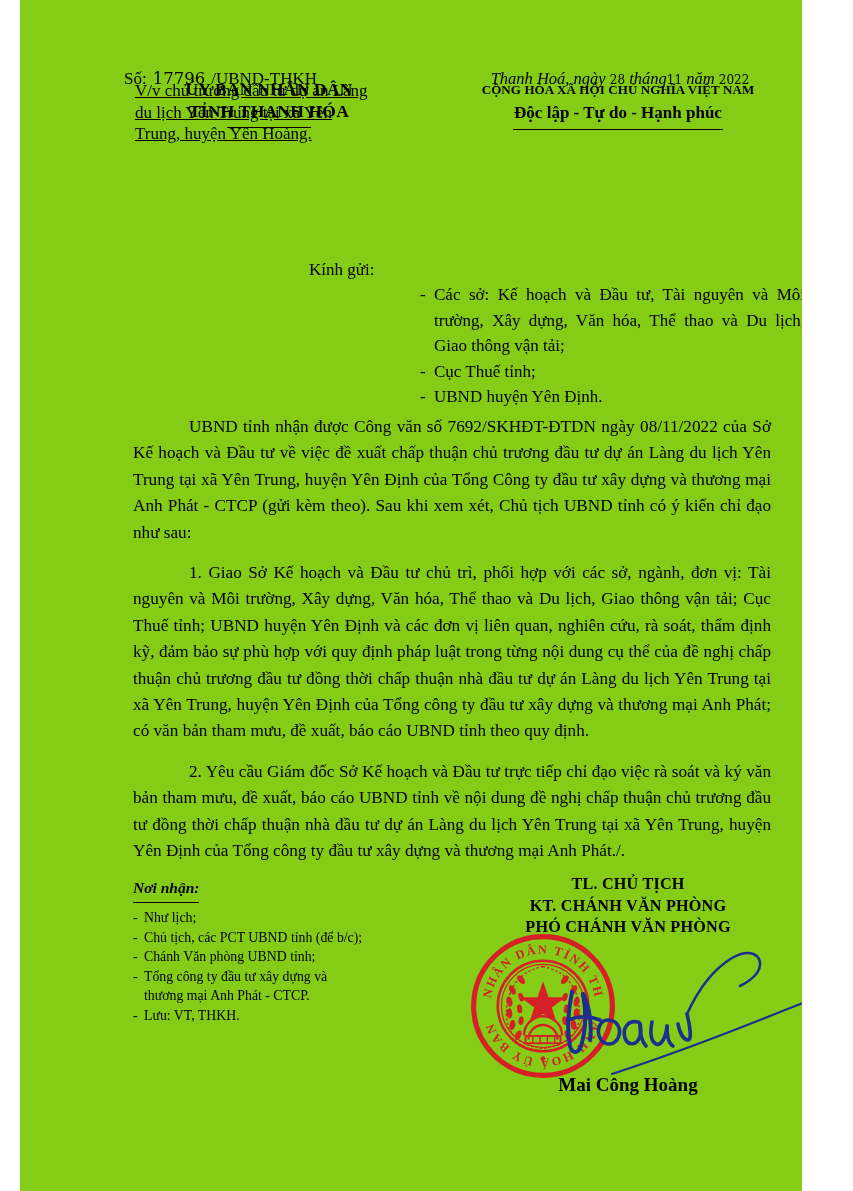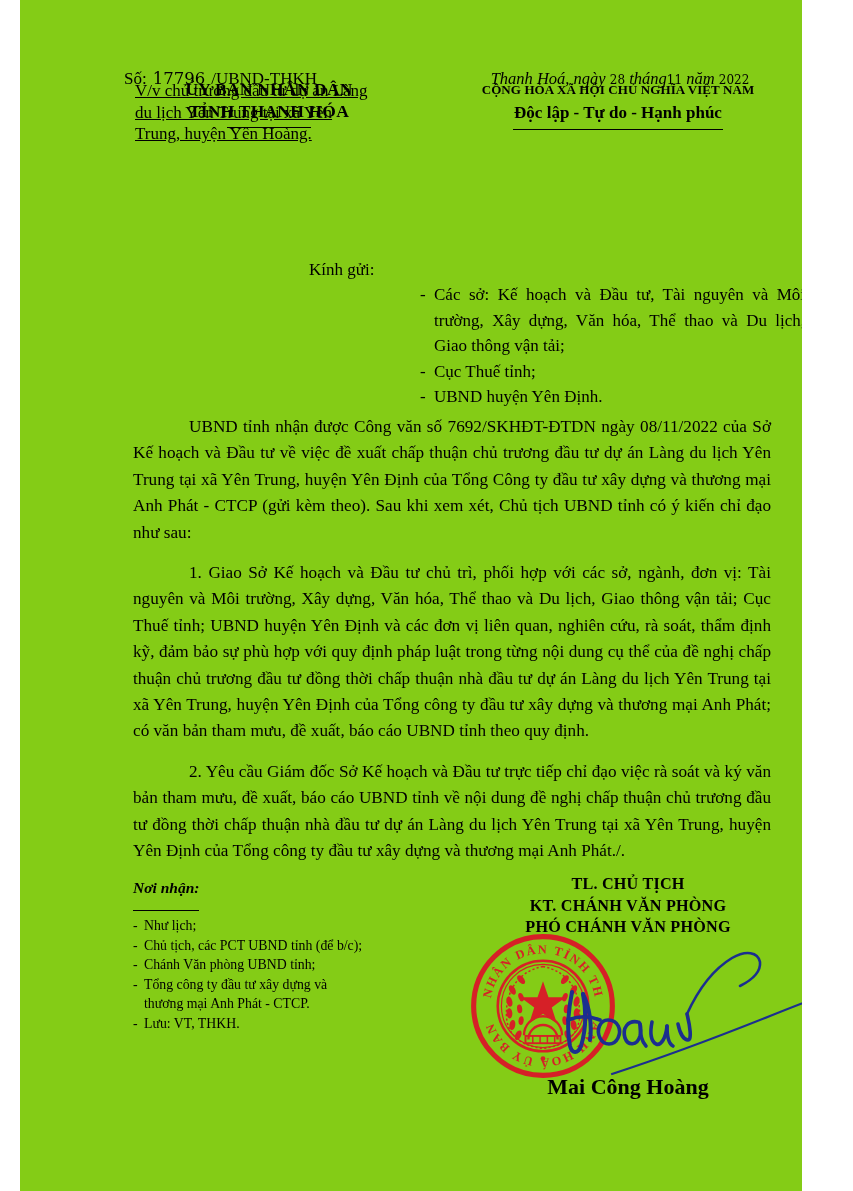--- a/index.html
+++ b/index.html
@@ -171,21 +171,21 @@
     top: 878px;
     width: 330px;
   }
   .noinhan-title {
     font-weight: bold;
     font-style: italic;
     font-size: 15.5px;
     line-height: 20px;
     display: inline-block;
     border-bottom: 1.3px solid #000;
-    padding-bottom: 12px;
+    padding-bottom: 4px;
   }
   .noinhan-list {
     margin-top: 5px;
     font-size: 13.8px;
     line-height: 19.6px;
   }
   .nn-item {
     position: relative;
     padding-left: 11px;
   }
@@ -212,21 +212,21 @@
     line-height: 21.5px;
     letter-spacing: 0.2px;
   }
   .sig-name {
     position: absolute;
     left: 448px;
     top: 1074px;
     width: 320px;
     text-align: center;
     font-weight: bold;
-    font-size: 22px;
+    font-size: 19px;
   }
 
   
   .stamp-area {
     position: absolute;
     left: 420px;
     top: 928px;
     width: 400px;
     height: 180px;
   }

